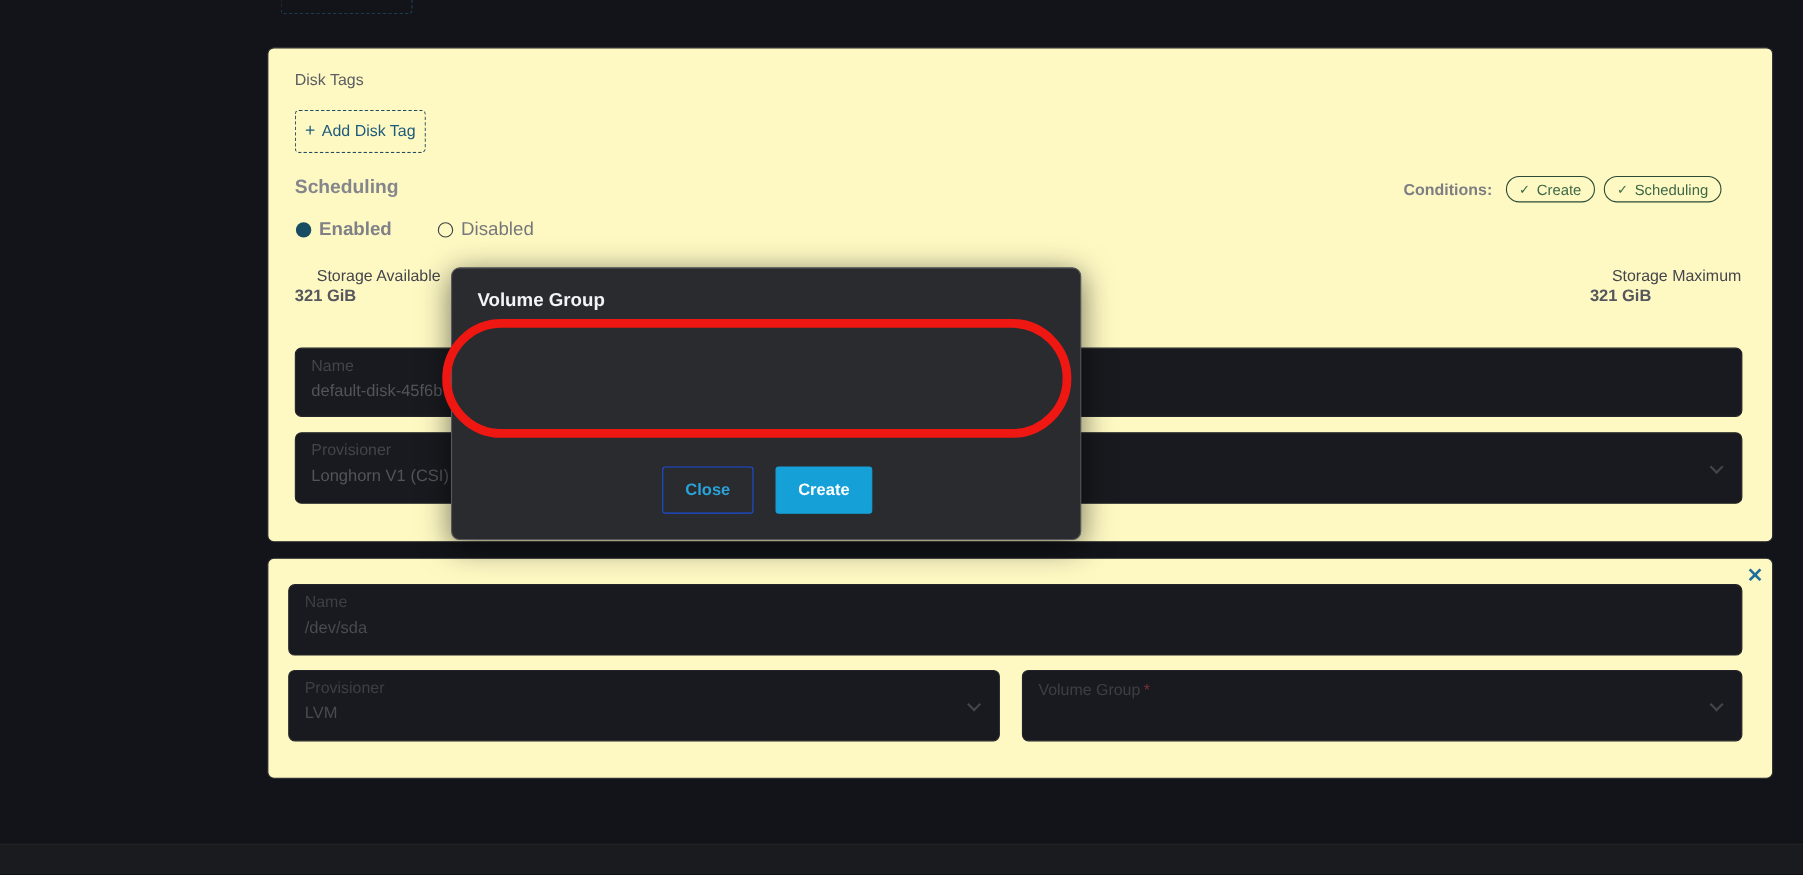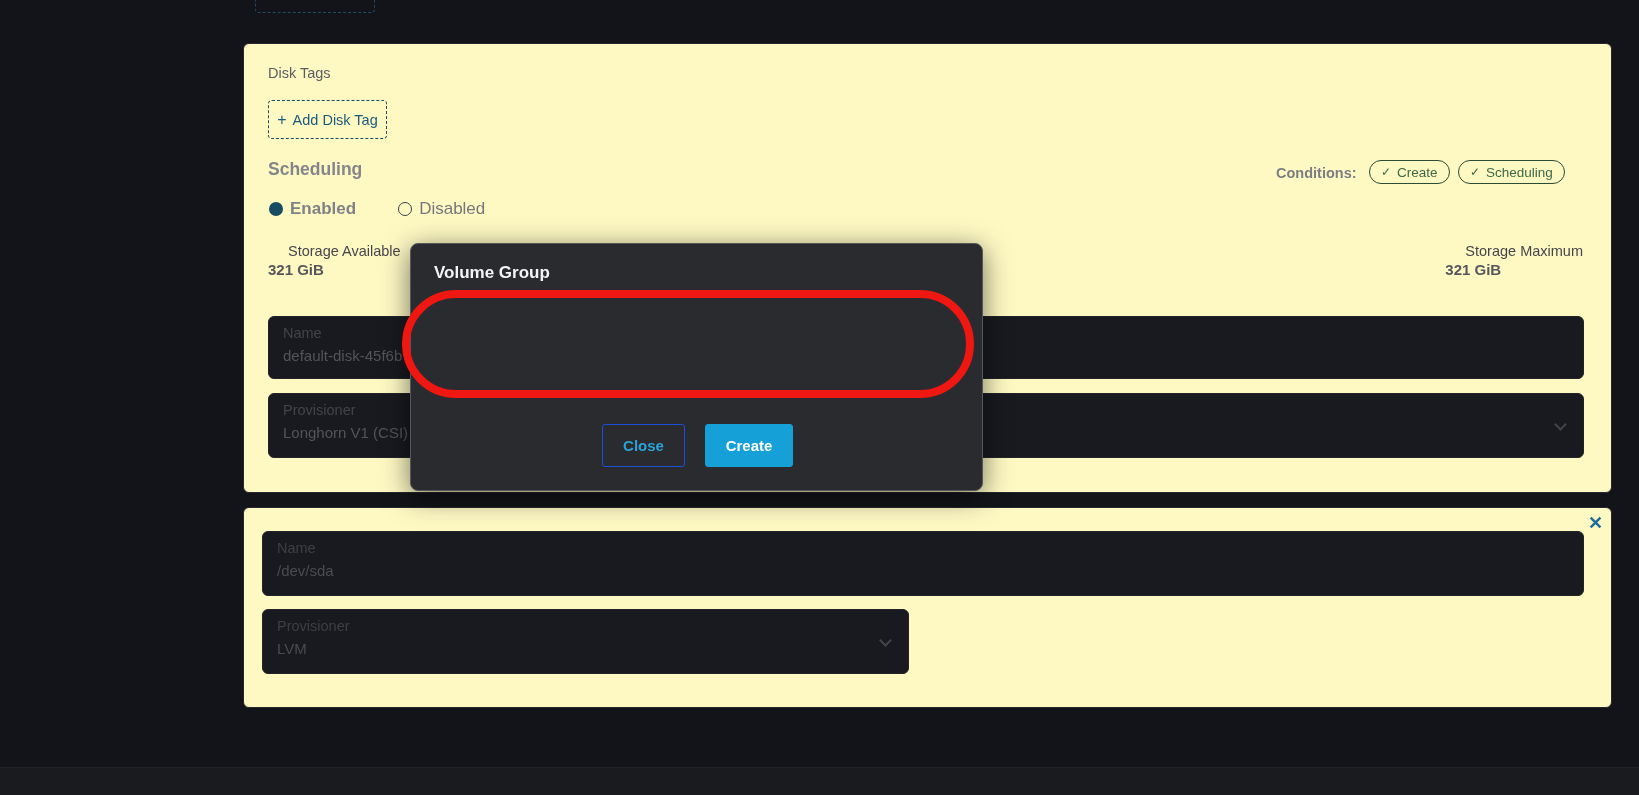--- a/index.html
+++ b/index.html
@@ -168,20 +168,26 @@
       <span class="f-label">Name</span>
       <span class="f-value">/dev/sda</span>
     </div>
 
     <div class="row-field dim2 p2-prov">
       <span class="f-label">Provisioner</span>
       <span class="f-value">LVM</span>
       <span class="chev"></span>
     </div>
 
+    <div class="row-field dim2 p2-vg">
+      <span class="f-label" style="top:10px;">
+        <span>Volume Group</span><span class="req-dim">*</span>
+      </span>
+      <span class="chev"></span>
+    </div>
   </div>
 
 
   <div class="footer-strip"></div>
 
   <div class="modal">
     <div class="m-title">Volume Group</div>
 
 
     <div class="m-btn m-close">Close</div>

